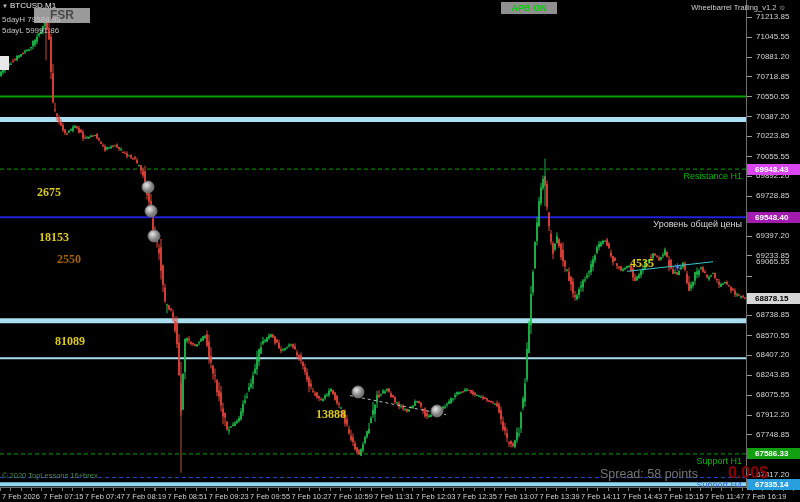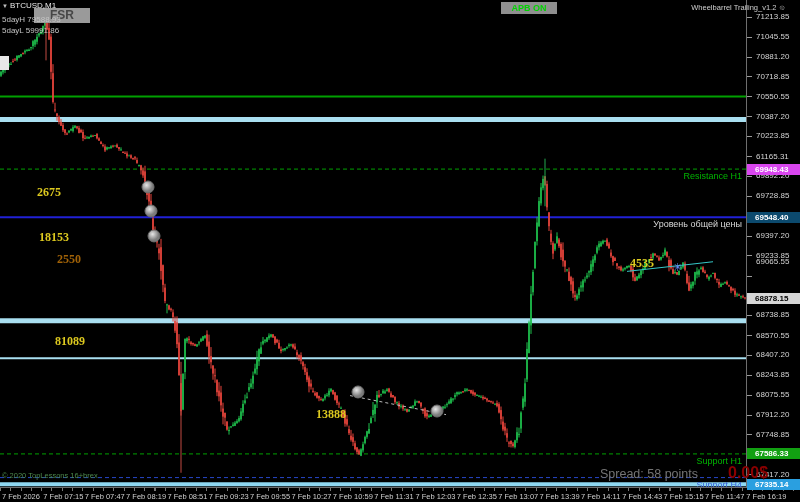--- a/index.html
+++ b/index.html
@@ -849,21 +849,21 @@
       <div class="axis-label" style="top: 52.1112px;">70881.20</div>
       <div class="axis-tick" style="top: 76.1875px;"></div>
       <div class="axis-label" style="top: 71.6875px;">70718.85</div>
       <div class="axis-tick" style="top: 96.4812px;"></div>
       <div class="axis-label" style="top: 91.9812px;">70550.55</div>
       <div class="axis-tick" style="top: 116.178px;"></div>
       <div class="axis-label" style="top: 111.678px;">70387.20</div>
       <div class="axis-tick" style="top: 135.875px;"></div>
       <div class="axis-label" style="top: 131.375px;">70223.85</div>
       <div class="axis-tick" style="top: 156.169px;"></div>
-      <div class="axis-label" style="top: 151.669px;">61165.31</div>
+      <div class="axis-label" style="top: 151.669px;">70055.55</div>
       <div class="axis-tick" style="top: 175.866px;"></div>
       <div class="axis-label" style="top: 171.366px;">69892.20</div>
       <div class="axis-tick" style="top: 195.562px;"></div>
       <div class="axis-label" style="top: 191.062px;">69728.85</div>
       <div class="axis-tick" style="top: 215.856px;"></div>
       <div class="axis-label" style="top: 211.356px;">69560.55</div>
       <div class="axis-tick" style="top: 235.553px;"></div>
       <div class="axis-label" style="top: 231.053px; text-align: right;">69397.20</div>
       <div class="axis-tick" style="top: 255.25px;"></div>
       <div class="axis-label" style="top: 250.75px;">69233.85</div>
@@ -885,21 +885,21 @@
       <div class="axis-label" style="top: 410.115px;">67912.20</div>
       <div class="axis-tick" style="top: 434.312px;"></div>
       <div class="axis-label" style="top: 429.812px;">67748.85</div>
       <div class="axis-tick" style="top: 454.606px;"></div>
       <div class="axis-label" style="top: 450.106px;">67580.55</div>
       <div class="axis-tick" style="top: 474.303px;"></div>
       <div class="axis-label" style="top: 469.803px;">67417.20</div>
       <div class="axis-tick" style="top: 494px;"></div>
       <div class="axis-label" style="top: 489.5px;">67253.85</div>
       <div class="axis-badge" style="top: 163.585px; background: #d946ef; color: rgb(255, 255, 255);">69948.43</div>
-      <div class="axis-badge" style="top: 211.821px; background: #0c4a6e; color: rgb(255, 255, 255);">69548.40</div>
+      <div class="axis-badge" style="top: 211.821px; background: #a21caf; color: rgb(255, 255, 255);">69548.40</div>
       <div class="axis-badge" style="top: 448.409px; background: rgb(18, 160, 18); color: rgb(255, 255, 255);">67586.33</div>
       <div class="axis-badge" style="top: 478.698px; background: rgb(42, 159, 224); color: rgb(255, 255, 255);">67335.14</div>
       <div class="axis-badge" style="top: 292.64px; background: rgb(214, 214, 214); color: rgb(0, 0, 0);">68878.15</div>
     </div>
   <div class="time-axis" id="time-axis">
       <div class="time-label" style="left: 2px;">7 Feb 2026</div>
       <div class="time-label" style="left: 43.35px;">7 Feb 07:15</div>
       <div class="time-label" style="left: 84.7px;">7 Feb 07:47</div>
       <div class="time-label" style="left: 126.05px;">7 Feb 08:19</div>
       <div class="time-label" style="left: 167.4px;">7 Feb 08:51</div>

